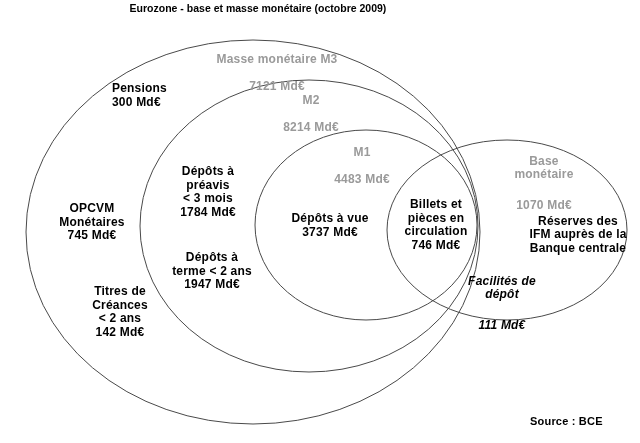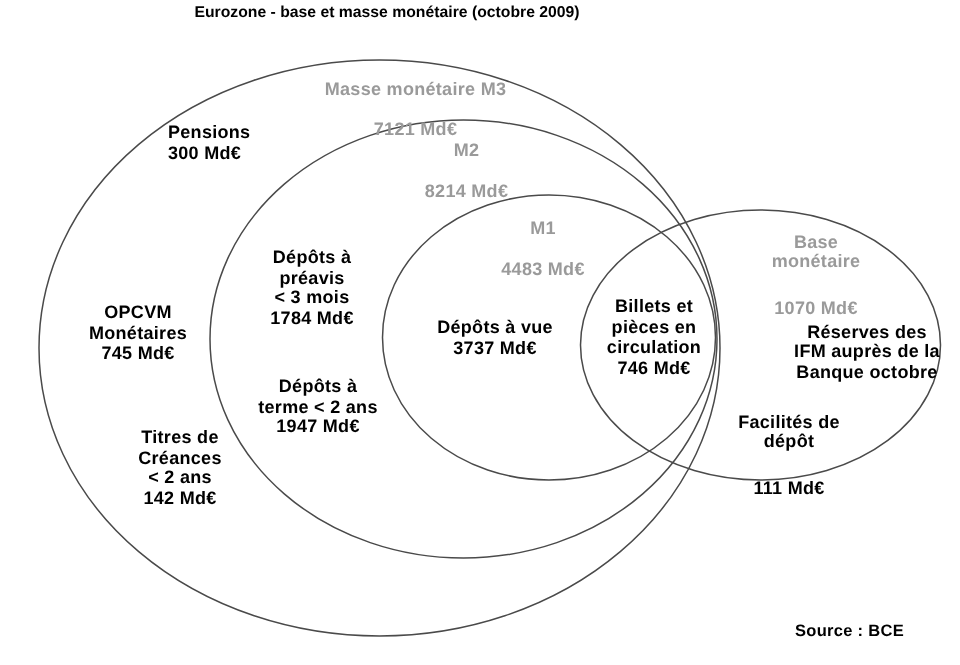--- a/index.html
+++ b/index.html
@@ -81,24 +81,24 @@
 3737 Md€</div>
 
   <div class="lbl" style="left:436px;top:198px;">Billets et
 pièces en
 circulation
 746 Md€</div>
 
   <div class="lbl" style="left:578px;top:201px;">
     <div>Réserves des
 IFM auprès de la
-Banque octobre</div>
+Banque centrale</div>
   </div>
 
-  <div class="lbl" style="left:526px;top:261px;">
+  <div class="lbl" style="left:502px;top:261px;font-style:italic;">
     <div>Facilités de
 dépôt</div>
     <div class="gap-sm">111 Md€</div>
   </div>
 
   <div class="lbl left source" style="left:530px;top:415px;">Source : BCE</div>
 
 </div>
 
 </body></html>

